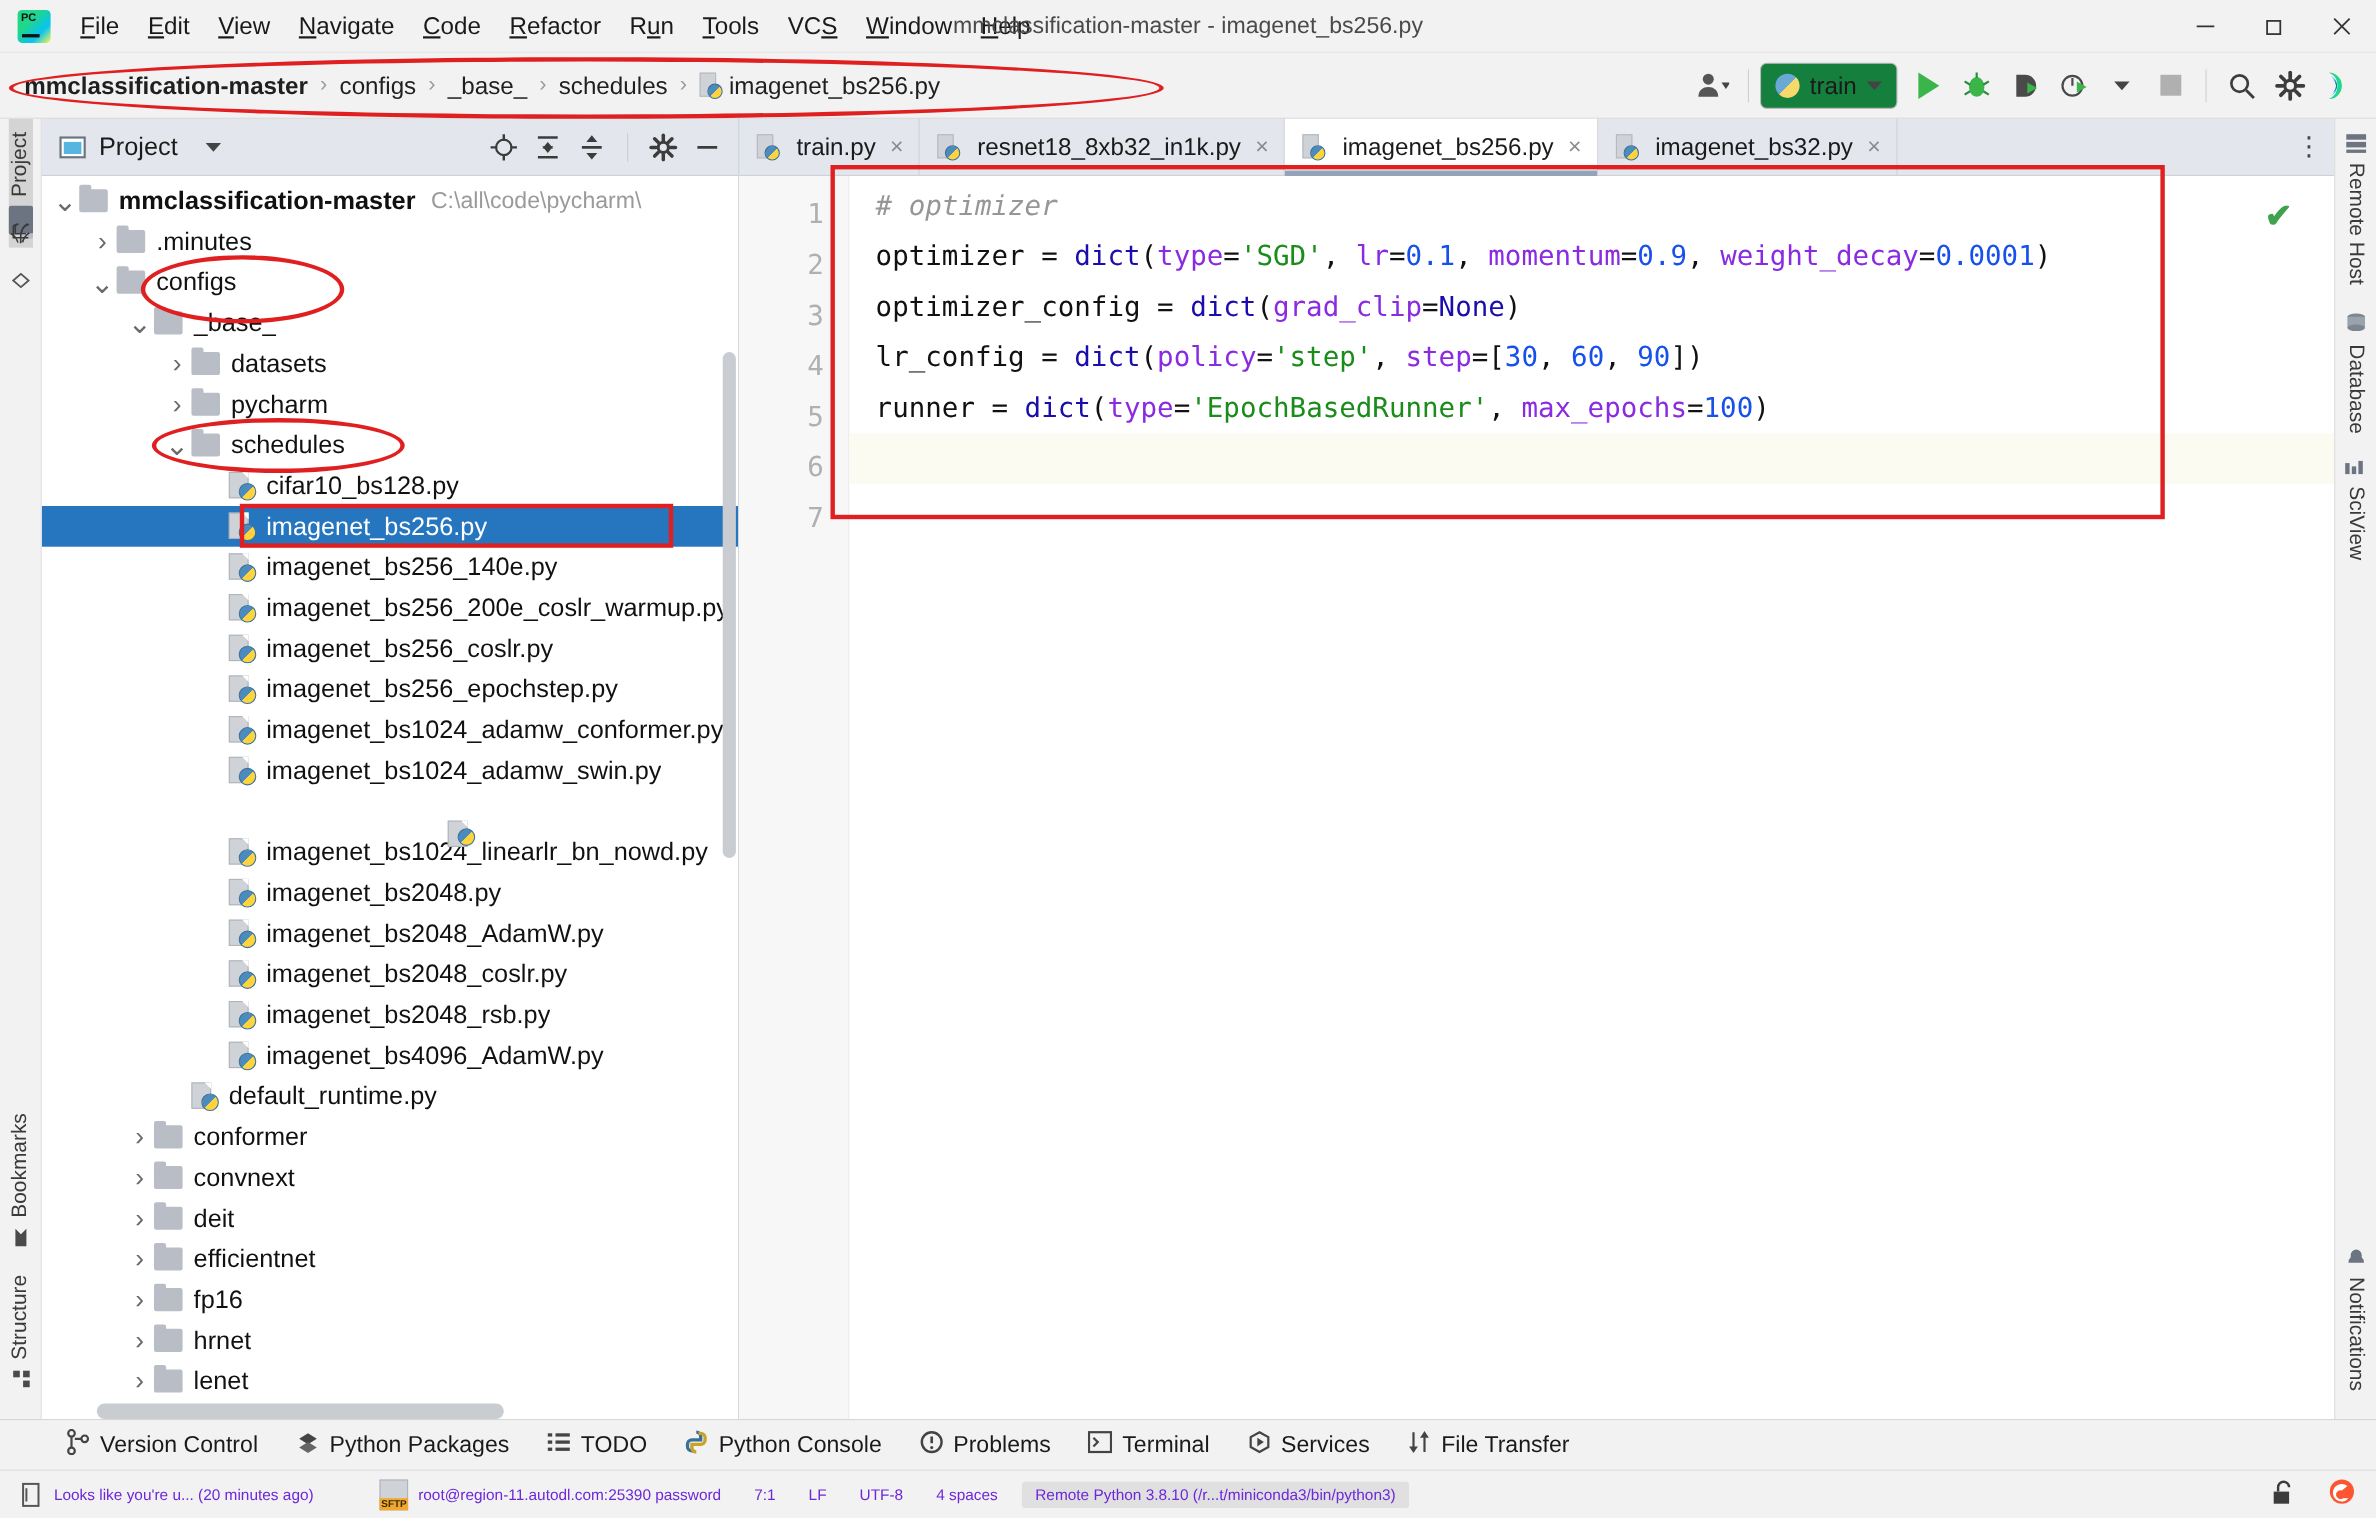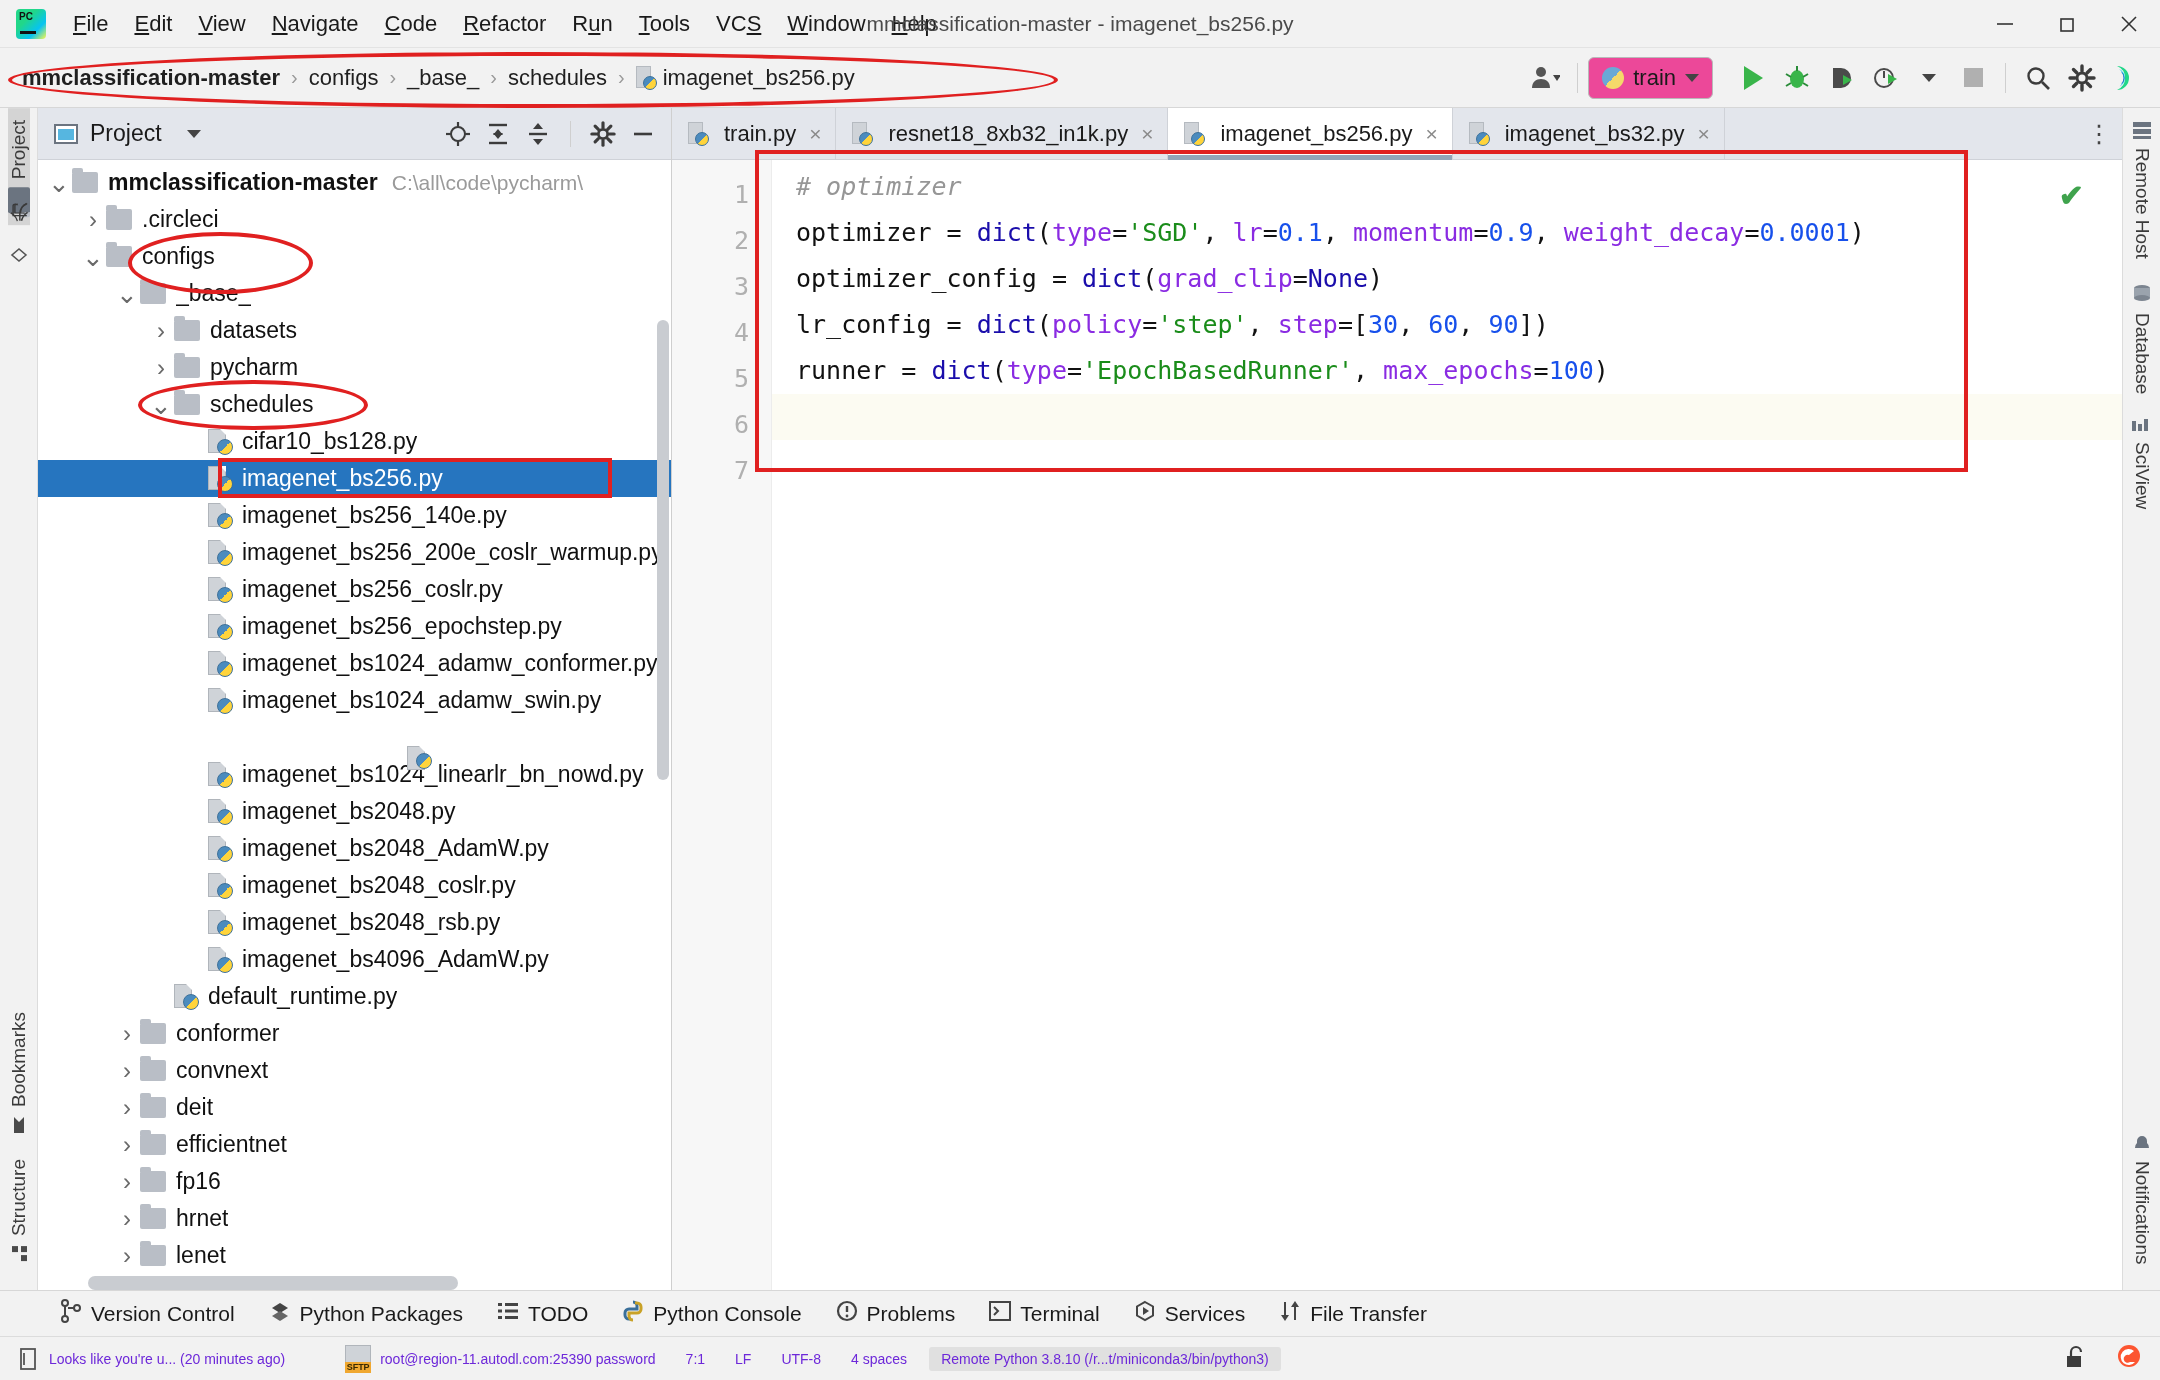--- a/index.html
+++ b/index.html
@@ -92,22 +92,22 @@
   .toolbar-right {
     margin-left: auto; display: flex; align-items: center; gap: 0px; padding-right: 12px;
   }
   .tb-btn {
     display:flex; align-items:center; justify-content:center;
     width: 44px; height: 44px; color:#3c3c3c;
   }
   .tb-sep { width:1px; height:30px; background:#cfcfcf; margin:0 10px; }
   .runcfg {
     display:flex; align-items:center; gap:9px;
-    border:1px solid #b9b9b9; border-radius:6px; background:#ec4899;
-    height:42px; padding: 0 13px; margin-right:18px;
+    border:1px solid #b9b9b9; border-radius:6px; background:#15803d;
+    height:42px; padding: 0 13px; margin-right:6px;
   }
   .runcfg .label { font-size:22px; color:#1a1a1a; }
   .py-circle {
     width:22px;height:22px;border-radius:50%;
     background: linear-gradient(135deg,#6aa9d6 0 50%, #f5d96a 50% 100%);
   }
   .caret { width:0;height:0;border-left:7px solid transparent;border-right:7px solid transparent;border-top:8px solid #444; }
   .tri-run { width:0;height:0;border-top:12px solid transparent;border-bottom:12px solid transparent;border-left:19px solid #39b54a; }
   .stop-sq { width:19px;height:19px;background:#b0b0b0; }
 
@@ -489,21 +489,21 @@
       <div class="tree" id="tree-root">
           <div class="trow bold" style="padding-left: 8px;">
             <span class="arrow" style="font-size: 26px; line-height: 10px;">⌄</span>
             <span class="folder"></span>
             <span class="tname">mmclassification-master</span>
             <span class="tpath">C:\all\code\pycharm\</span>
           </div>
           <div class="trow" style="padding-left: 42px;">
             <span class="arrow" style="font-size: 24px;">›</span>
             <span class="folder"></span>
-            <span class="tname">.circleci</span>
+            <span class="tname">.minutes</span>
           </div>
           <div class="trow" style="padding-left: 42px;">
             <span class="arrow" style="font-size: 26px; line-height: 10px;">⌄</span>
             <span class="folder"></span>
             <span class="tname">configs</span>
           </div>
           <div class="trow" style="padding-left: 76px;">
             <span class="arrow" style="font-size: 26px; line-height: 10px;">⌄</span>
             <span class="folder"></span>
             <span class="tname">_base_</span>

